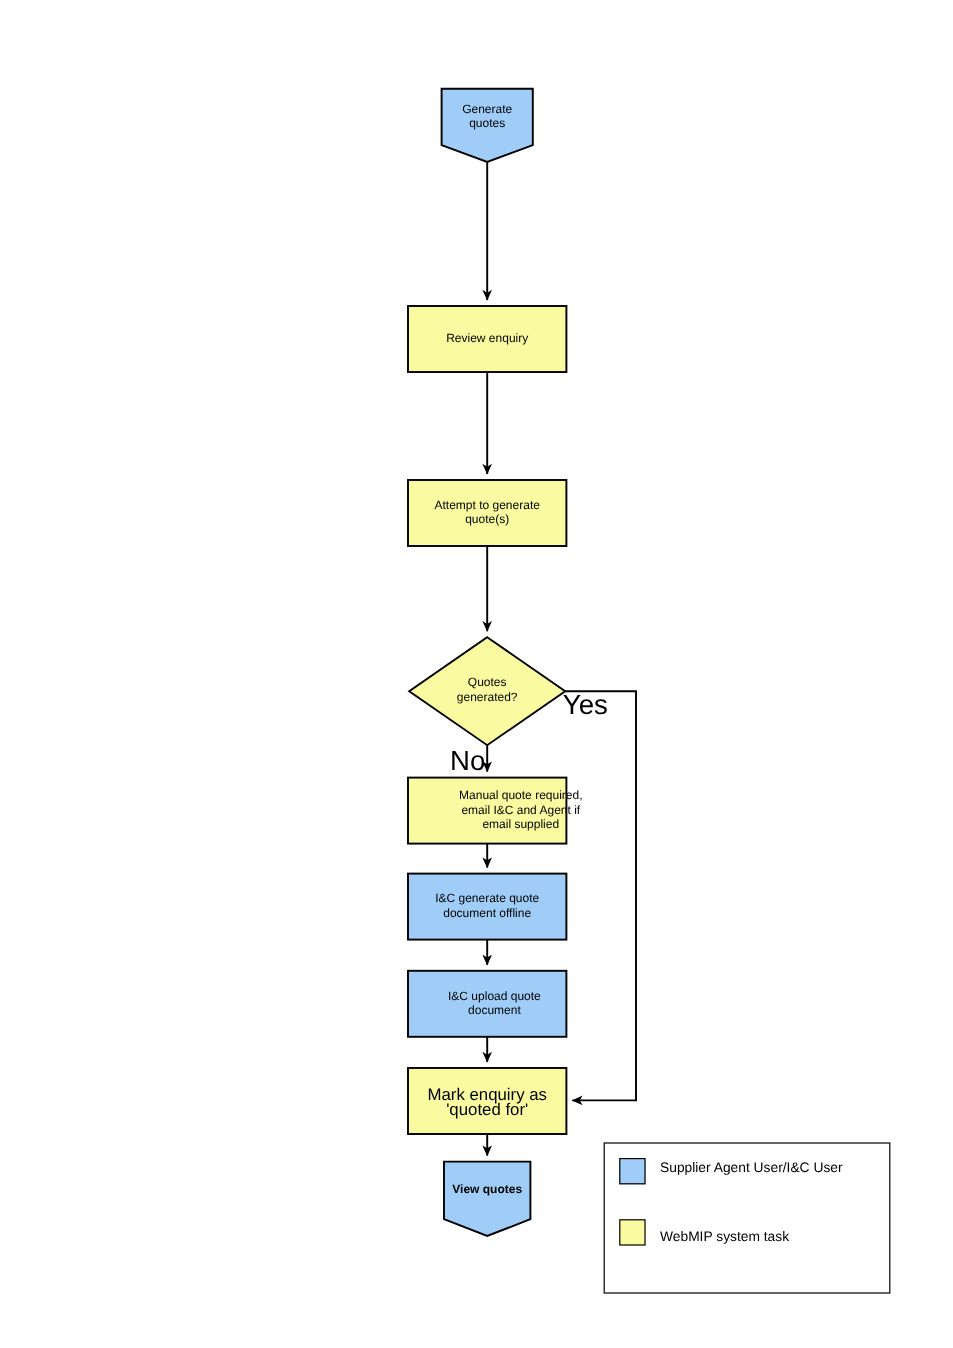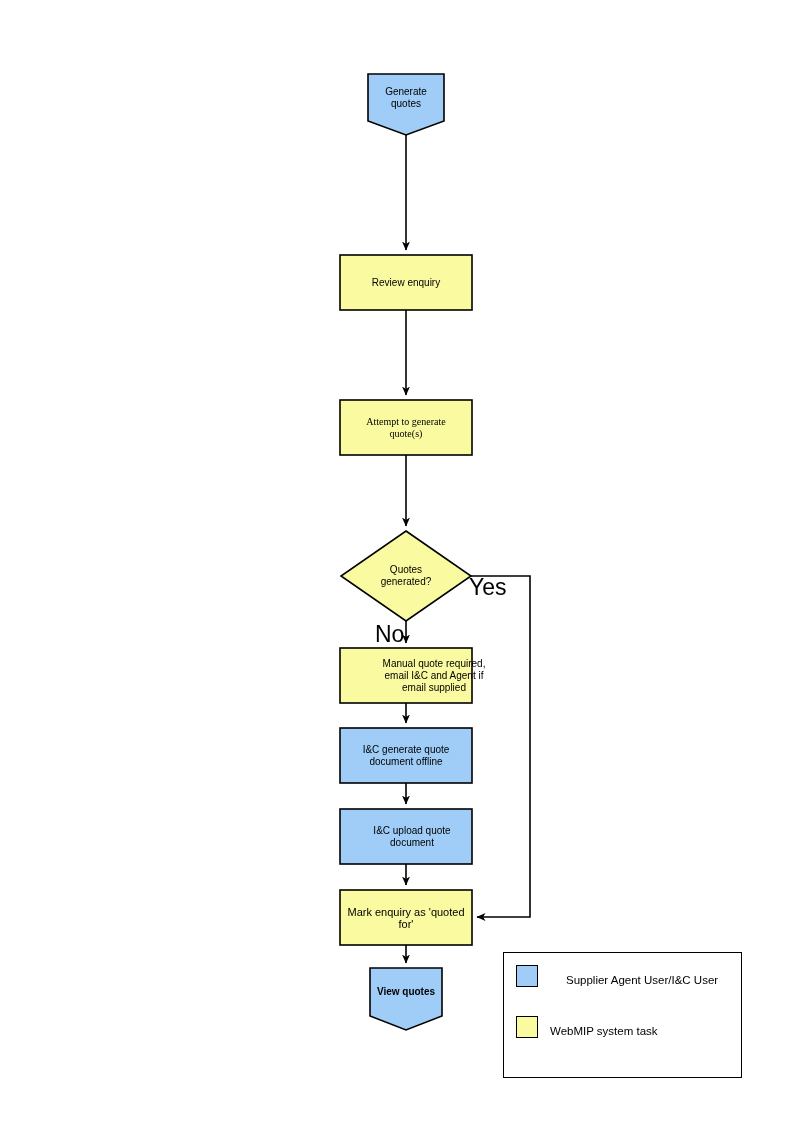--- a/index.html
+++ b/index.html
@@ -81,21 +81,21 @@
         <div>
           <div>Generate</div>
           <div>quotes</div>
         </div>
       </div>
       <div class="node-label" style="left: 340px; top: 255px; width: 132px; height: 55px;">
         <div>
           <div>Review enquiry</div>
         </div>
       </div>
-      <div class="node-label" style="left: 340px; top: 400px; width: 132px; height: 55px; font-family: Liberation Serif, serif;">
+      <div class="node-label" style="left: 340px; top: 400px; width: 132px; height: 55px;">
         <div>
           <div>Attempt to generate</div>
           <div>quote(s)</div>
         </div>
       </div>
       <div class="node-label" style="left: 341px; top: 531px; width: 130px; height: 90px;">
         <div>
           <div>Quotes</div>
           <div>generated?</div>
         </div>
@@ -112,37 +112,37 @@
           <div>I&amp;C generate quote</div>
           <div>document offline</div>
         </div>
       </div>
       <div class="node-label" style="left: 340px; top: 809px; width: 144px; height: 55px;">
         <div>
           <div>I&amp;C upload quote</div>
           <div>document</div>
         </div>
       </div>
-      <div class="node-label" style="left: 340px; top: 890px; width: 132px; height: 55px; font-size: 11px;">
+      <div class="node-label" style="left: 340px; top: 890px; width: 132px; height: 55px; font-size: 14px;">
         <div>
           <div>Mark enquiry as 'quoted for'</div>
         </div>
       </div>
       <div class="node-label" style="left: 370px; top: 968px; width: 72px; height: 48px; font-weight: bold;">
         <div>
           <div>View quotes</div>
         </div>
       </div>
     </div>
 
   <div class="edge-label" id="yes-label-el" style="left: 469px; top: 576px;">Yes</div>
   <div class="edge-label" id="no-label-el" style="left: 375px; top: 623px;">No</div>
 
   <div id="legend" style="position: absolute; left: 503px; top: 952px; width: 239px; height: 126px; border: 1.6px solid rgb(0, 0, 0); box-sizing: border-box; background: rgb(255, 255, 255); padding: 12px 0px 0px 12px;">
-      <div style="display: flex; align-items: flex-end; margin-bottom: 11px; gap: 16px;">
+      <div style="display: flex; align-items: flex-start; margin-bottom: 11px;">
         <div style="width: 22px; height: 22px; flex: 0 0 22px; background: rgb(159, 205, 247); border: 1.6px solid rgb(0, 0, 0); box-sizing: border-box; margin-right: 12px;"></div>
         <div style="font-family: &quot;Liberation Sans&quot;, sans-serif; font-size: 11.5px; line-height: 14px; color: rgb(0, 0, 0); padding-top: 2px;">
           <div>Supplier Agent User/I&amp;C User</div>
         </div>
       </div>
       <div style="display: flex; align-items: flex-end; margin-bottom: 11px; margin-top: 29px;">
         <div style="width: 22px; height: 22px; flex: 0 0 22px; background: rgb(250, 250, 160); border: 1.6px solid rgb(0, 0, 0); box-sizing: border-box; margin-right: 12px;"></div>
         <div style="font-family: &quot;Liberation Sans&quot;, sans-serif; font-size: 11.5px; line-height: 14px; color: rgb(0, 0, 0); padding-top: 2px;">
           <div>WebMIP system task</div>
         </div>

